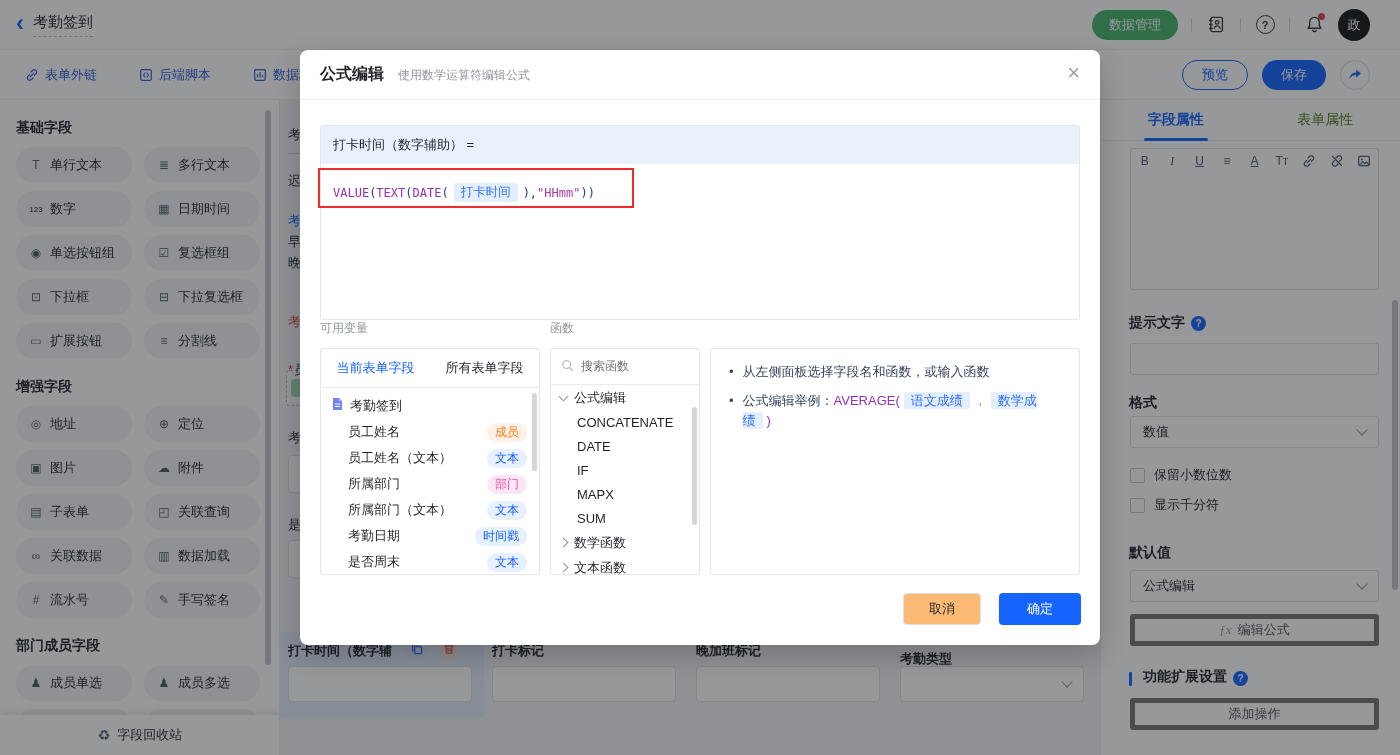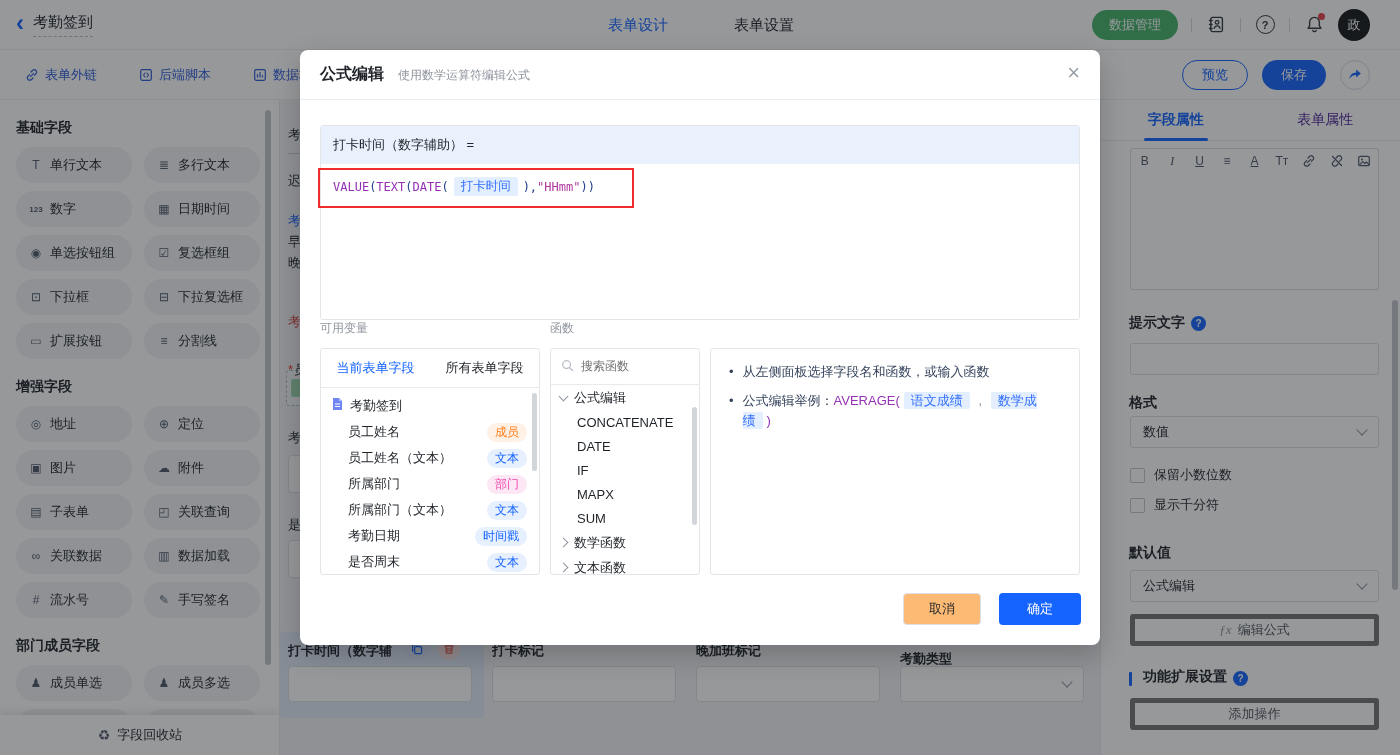--- a/index.html
+++ b/index.html
@@ -78,21 +78,21 @@
   .mini-btn{width:22px;height:22px;border-radius:50%;display:flex;align-items:center;justify-content:center;cursor:pointer}
   .mini-copy{background:#dce7fb}
   .mini-trash{background:#f6e2e2}
   .caret{width:7px;height:7px;border-right:1.4px solid #8f959e;border-bottom:1.4px solid #8f959e;
          transform:rotate(45deg);margin-top:-4px;flex:none}
 
   
   #right-panel{position:absolute;top:100px;right:0;width:300px;bottom:0;background:#fff;
                border-left:1px solid #e8eaed;box-sizing:border-box}
   .rp-tabs{height:40px;display:flex;border-bottom:1px solid #e8eaed}
-  .rp-tab{flex:1;display:flex;align-items:center;justify-content:center;font-size:14px;color:#4c1d95;
+  .rp-tab{flex:1;display:flex;align-items:center;justify-content:center;font-size:14px;color:#4d7c0f;
           position:relative;cursor:pointer}
   .rp-tab.active{color:#1664ff;font-weight:bold}
   .rp-tab.active::after{content:"";position:absolute;bottom:-1px;left:50%;transform:translateX(-50%);
                         width:64px;height:3px;background:#1664ff;border-radius:2px}
   .rt-toolbar{position:absolute;left:29px;top:48px;width:249px;height:26px;border:1px solid #dcdfe3;
               border-bottom:1px solid #e8eaed;border-radius:3px 3px 0 0;display:flex;align-items:center;
               justify-content:space-around;color:#4e5969;font-size:12px;box-sizing:border-box;background:#fff}
   .rt-i{cursor:pointer;display:flex;align-items:center;justify-content:center;min-width:14px}
   .rt-i[data-name="italic-icon"]{font-style:italic;font-family:"Liberation Serif",serif}
   .rt-i[data-name="underline-icon"],.rt-i[data-name="font-color-icon"]{text-decoration:underline}
@@ -125,21 +125,21 @@
   #modal{position:absolute;left:300px;top:50px;width:800px;height:595px;background:#fff;border-radius:8px;
          box-shadow:0 10px 28px rgba(0,0,0,.2);z-index:50}
   .m-head{height:50px;border-bottom:1px solid #ebedf0;display:flex;align-items:center;padding:0 20px;box-sizing:border-box}
   .m-title{font-size:16px;font-weight:bold;color:#1f2329}
   .m-sub{font-size:12px;color:#8f959e;margin-left:14px;margin-top:2px}
   .m-close{position:absolute;right:20px;top:12px;font-size:22px;color:#9aa0a8;cursor:pointer;line-height:1}
   .editor{position:absolute;left:20px;top:75px;width:760px;height:195px;border:1px solid #e3e5e9;
           border-radius:3px;box-sizing:border-box;overflow:hidden}
   .ed-head{height:38px;background:#e9f1fc;display:flex;align-items:center;padding:0 12px;font-size:13px;color:#1f2329}
   .ed-body{position:relative;height:157px;background:#fff}
-  #formula-line{display:flex;align-items:center;padding:13px 12px;font-family:"DejaVu Sans Mono",monospace;
+  #formula-line{display:flex;align-items:center;padding:19px 12px;font-family:"DejaVu Sans Mono",monospace;
                 font-size:12px;letter-spacing:0}
   .tk-fn{color:#9531b5}
   .tk-punc{color:#24418c}
   .tk-str{color:#b03a9e}
   .tk-field{background:#e3eeff;color:#3370ff;padding:1px 7px;margin:0 5px;border-radius:2px;
             font-family:"Liberation Sans",sans-serif;font-size:12.5px;cursor:pointer}
   .red-box{position:absolute;left:18px;top:118px;width:316px;height:40px;border:2px solid #f02b2b;
            box-sizing:border-box;z-index:5;pointer-events:none}
   .pane-label{position:absolute;font-size:12px;color:#8f959e}
   .vpanel{position:absolute;left:20px;top:298px;width:220px;height:227px;border:1px solid #e3e5e9;
@@ -179,24 +179,20 @@
 </head>
 <body>
 
 <div id="app" data-name="app-root">
 
   <div id="header" data-name="top-header">
     <div class="h-left" data-name="header-left">
       <span class="back" data-name="back-icon">‹</span>
       <span class="title" data-name="page-title">考勤签到</span>
     </div>
-    <div class="h-center" id="header-tabs" data-name="header-tabs">
-        <span class="htab active" data-name="header-tab">表单设计</span>
-        <span class="htab" data-name="header-tab">表单设置</span>
-      </div>
     <div class="h-right" data-name="header-right">
       <button class="btn-green" data-name="data-manage-button">数据管理</button>
       <span class="sep" data-name="divider"></span>
       <span class="hicon" id="book-icon" data-name="contact-book-icon">
           <svg width="19" height="19" viewBox="0 0 18 18">
             <rect x="3.6" y="2.3" width="11" height="13.4" rx="1.6" stroke="#31353b" stroke-width="1.3" fill="none"></rect>
             <path d="M2.4 5.2h2.4M2.4 9h2.4M2.4 12.8h2.4" stroke="#31353b" stroke-width="1.3" stroke-linecap="round" stroke-linejoin="round" fill="none"></path>
             <circle cx="9.6" cy="7" r="1.7" stroke="#31353b" stroke-width="1.2" fill="none"></circle>
             <path d="M6.8 12.6c.5-1.6 1.6-2.4 2.8-2.4s2.3.8 2.8 2.4" stroke="#31353b" stroke-width="1.2" stroke-linecap="round" stroke-linejoin="round" fill="none"></path>
           </svg>

